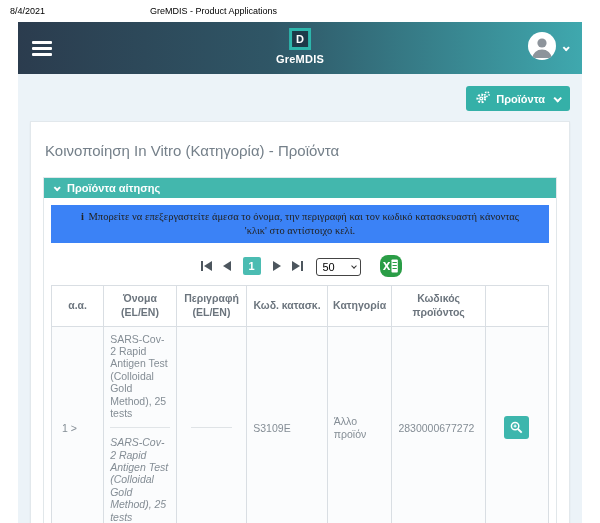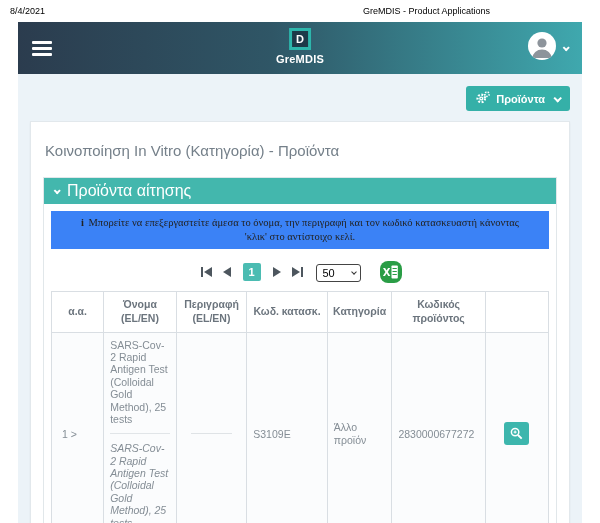--- a/index.html
+++ b/index.html
@@ -2,21 +2,21 @@
 <html><head>
 <meta charset="utf-8">
 <style>
   * { margin:0; padding:0; box-sizing:border-box; }
   body { font-family:"Liberation Sans", sans-serif; background:#ffffff; }
   .screen { width:600px; height:523px; overflow:hidden; background:#ffffff; position:relative; }
 
   
   .print-header { height:22px; display:flex; align-items:center; padding:0 10px; font-size:9px; color:#000; }
   .ph-date { width:140px; }
-  .ph-title { flex:1; text-align:right; padding-right:100px; }
+  .ph-title { flex:1; text-align:left; padding-right:100px; }
 
   
   .page { margin:0 18px; height:501px; background:#ecf3f8; }
 
   
   .navbar { height:52px; background:linear-gradient(90deg,#2b3c4e 0%, #2f5666 45%, #3fa8ae 100%);
             position:relative; display:flex; align-items:center; padding:0 14px; }
   .hamburger { width:20px; cursor:pointer; }
   .hamburger div { height:3px; background:#fff; border-radius:1px; margin:3px 0; }
   .brand { position:absolute; left:50%; top:6px; transform:translateX(-50%); text-align:center; }
@@ -34,21 +34,21 @@
                  font-family:"Liberation Sans",sans-serif; font-weight:bold; font-size:11px;
                  padding:5px 10px; border-radius:3px; cursor:pointer; }
 
   
   .panel { margin-top:10px; background:#fff; border:1px solid #e2e8ec; box-shadow:0 1px 2px rgba(0,0,0,.05);
            padding:12px; }
   .page-title { color:#75808a; font-size:15px; margin:8px 2px 18px 2px; }
 
   
   .section { border:1px solid #e1e7ea; }
-  .section-header { background:#43b7ad; color:#fff; font-size:16px; font-weight:normal;
+  .section-header { background:#43b7ad; color:#fff; font-size:11px; font-weight:bold;
                     padding:4px 10px; display:flex; align-items:center; gap:8px; cursor:pointer; }
   .section-body { padding:7px; }
 
   .info-box { background:#3b82f6; color:#222; font-family:"Liberation Serif", serif; font-size:10.5px;
               text-align:center; padding:5px 28px; line-height:1.35; }
   .info-i { font-weight:bold; margin-right:2px; }
 
   
   .pagination { display:flex; align-items:center; justify-content:center; gap:7px; margin:12px 0 8px 0; }
   .pg-btn { display:flex; align-items:center; gap:1px; cursor:pointer; padding:2px; }

